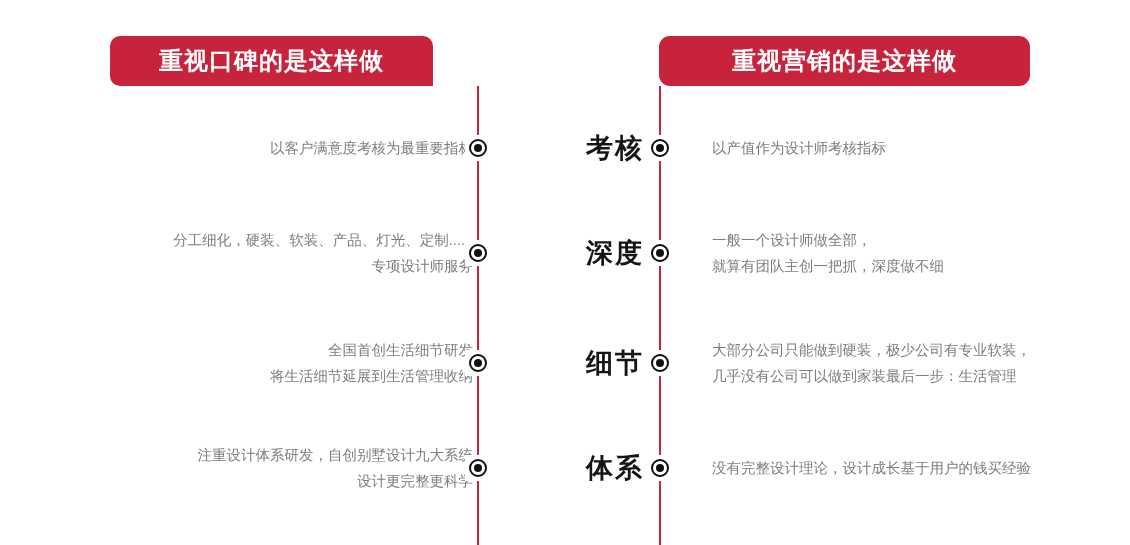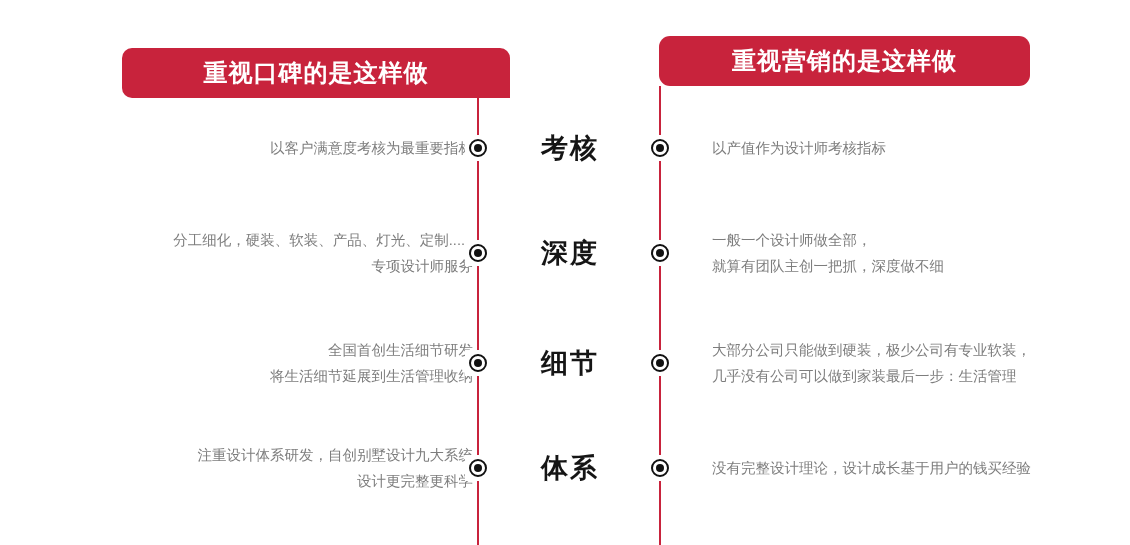--- a/index.html
+++ b/index.html
@@ -28,28 +28,27 @@
     display: flex;
     align-items: center;
     justify-content: center;
     color: #ffffff;
     font-size: 24px;
     font-weight: bold;
     letter-spacing: 1px;
     white-space: nowrap;
   }
   .banner-left {
-    left: 122px;
-    width: 388px;
+    left: 110px;
+    width: 323px;
     border-radius: 10px 10px 0 0;
     border-top-left-radius: 10px;
     border-bottom-left-radius: 10px;
     border-top-right-radius: 10px;
     border-bottom-right-radius: 0px;
-    margin-top: 12px;
   }
   .banner-right {
     left: 659px;
     width: 371px;
     border-top-left-radius: 10px;
     border-bottom-left-radius: 0px;
     border-top-right-radius: 10px;
     border-bottom-right-radius: 10px;
     border-radius: 11px;
   }
@@ -90,21 +89,21 @@
     text-align: left;
     color: #7d7d7d;
     font-size: 14.5px;
     line-height: 26px;
     white-space: pre-line;
   }
   .cell-center {
     position: absolute;
     left: 496px;
     width: 148px;
-    text-align: center;
+    text-align: right;
     color: #151515;
     font-size: 27px;
     font-weight: bold;
     letter-spacing: 2px;
     white-space: nowrap;
   }
 
   
   .dot {
     position: absolute;

